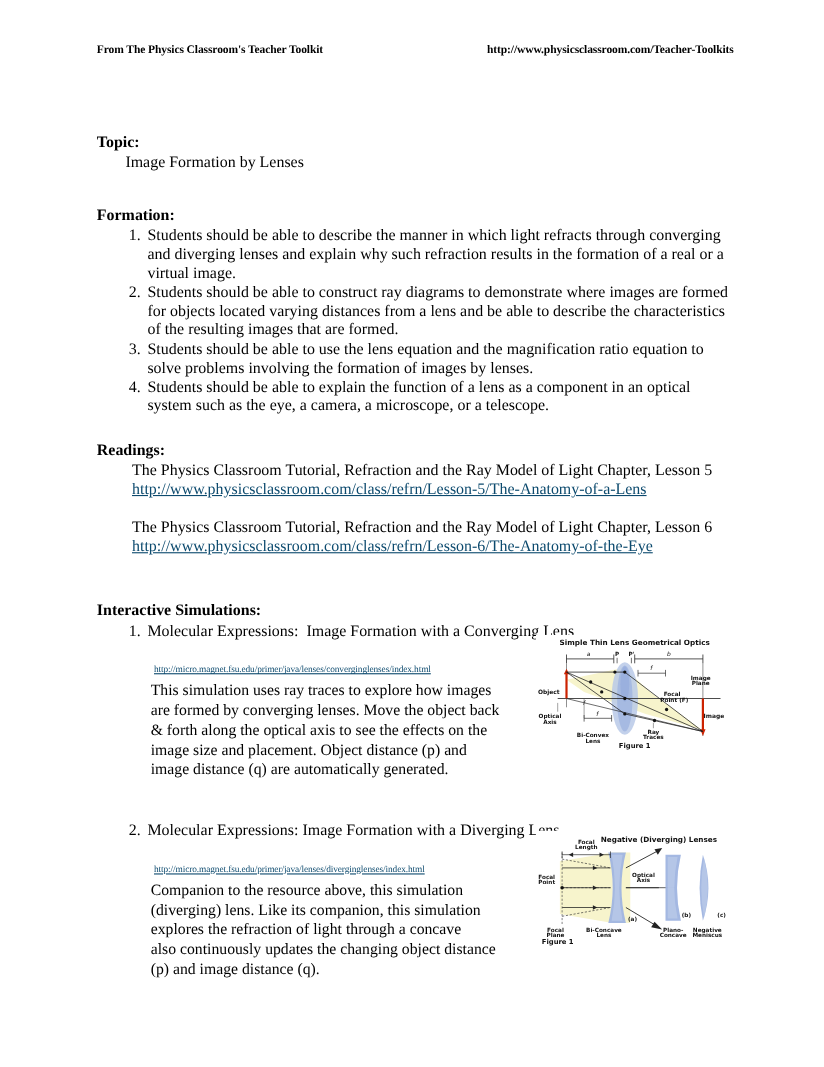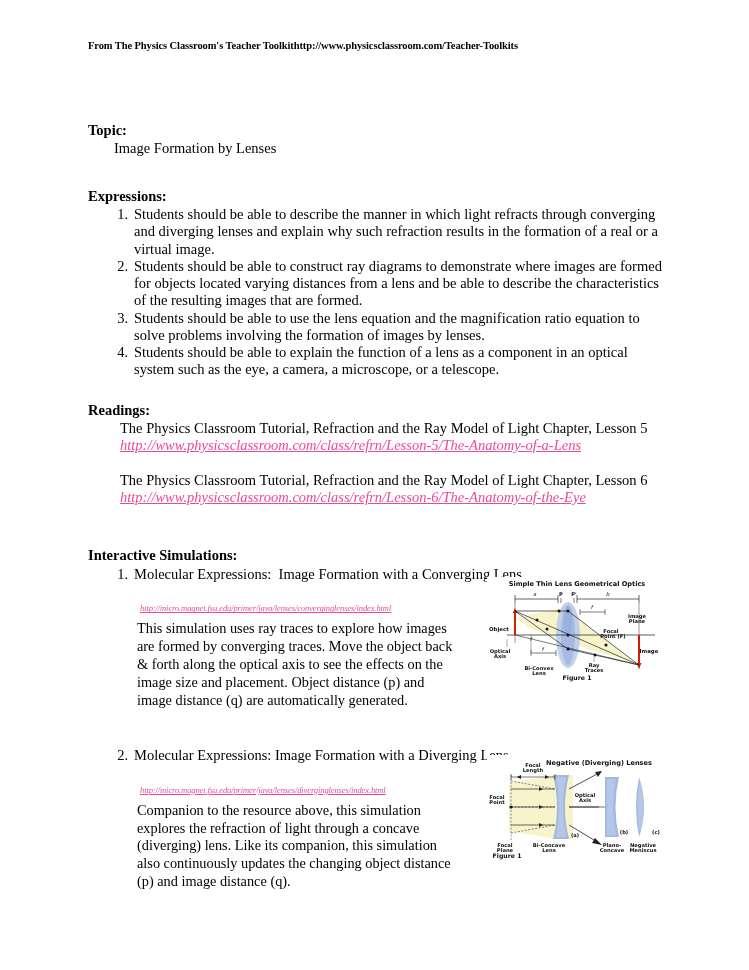--- a/index.html
+++ b/index.html
@@ -21,20 +21,21 @@
     height: 970px;
     padding: 0;
   }
   
   .doc-header {
     position: absolute;
     top: 40px;
     left: 88px;
     right: 85px;
     display: flex;
+    justify-content: space-between;
     font-size: 10.5px;
     font-weight: bold;
     letter-spacing: -0.1px;
   }
   .doc-header .hdr-right { margin-right: -3px; }
 
   
   .doc-title {
     position: absolute;
     top: 80px;
@@ -81,24 +82,23 @@
     left: 18px;
     top: 0;
     width: 22px;
     text-align: right;
   }
 
   
   .reading-block { margin-left: 32px; font-size: 14.5px; line-height: 1.19; }
   .reading-block .ref-line { white-space: nowrap; }
   .link {
-    color: #ec4899;
+    color: #0c4a6e;
     text-decoration: underline;
     white-space: nowrap;
-    font-style: italic;
   }
   .reading-gap { height: 17px; }
 
   
   .sim-item {
     position: relative;
     font-size: 14.5px;
     line-height: 1.19;
   }
   .sim-item .num {
@@ -139,21 +139,21 @@
     <span class="hdr-right">http://www.physicsclassroom.com/Teacher-Toolkits</span>
   </div>
 
 
   <div class="section" style="top:122px;">
     <div class="section-heading">Topic:</div>
     <div class="indent-text">Image Formation by Lenses</div>
   </div>
 
   <div class="section" style="top:188px;">
-    <div class="section-heading">Expressions:</div>
+    <div class="section-heading">Formation:</div>
     <ol class="numlist">
       <li>
         <span class="num">1.</span>
         <span>
           <span>Students should be able to describe the manner in which light refracts through</span>
           <span>converging and diverging lenses and explain why such refraction results in the formation</span>
           <span>of a real or a virtual image.</span>
         </span>
       </li>
       <li>
@@ -196,35 +196,35 @@
 
   <div class="section" style="top:547px;">
     <div class="section-heading">Interactive Simulations:</div>
 
     <div class="sim-item" style="margin-top:2px;">
       <span class="num">1.</span>
       <div class="sim-title">Molecular Expressions:  Image Formation with a Converging Lens</div>
       <div class="sim-url"><a class="link" href="#">http://micro.magnet.fsu.edu/primer/java/lenses/converginglenses/index.html</a></div>
       <div class="sim-body">
         <div>This simulation uses ray traces to explore how images</div>
-        <div>are formed by converging traces.  Move the object back</div>
+        <div>are formed by converging lenses.  Move the object back</div>
         <div>&amp; forth along the optical axis to see the effects on the</div>
         <div>image size and placement. Object distance (p) and</div>
         <div>image distance (q) are automatically generated.</div>
       </div>
     </div>
 
     <div class="sim-item" style="margin-top:38px;">
       <span class="num">2.</span>
       <div class="sim-title">Molecular Expressions: Image Formation with a Diverging Lens</div>
       <div class="sim-url"><a class="link" href="#">http://micro.magnet.fsu.edu/primer/java/lenses/diverginglenses/index.html</a></div>
       <div class="sim-body">
         <div>Companion to the resource above, this simulation</div>
+        <div>(diverging) lens. Like its companion, this simulation</div>
         <div>explores the refraction of light through a concave</div>
-        <div>(diverging) lens. Like its companion, this simulation</div>
         <div>also continuously updates the changing object distance</div>
         <div>(p) and image distance (q).</div>
       </div>
     </div>
   </div>
 
   <div class="fig" style="left:487px; top:755px;">
     <svg width="180" height="105" viewBox="0 0 180 105" xmlns="http://www.w3.org/2000/svg">
       <rect x="0" y="0" width="180" height="105" fill="#ffffff"></rect>
 

